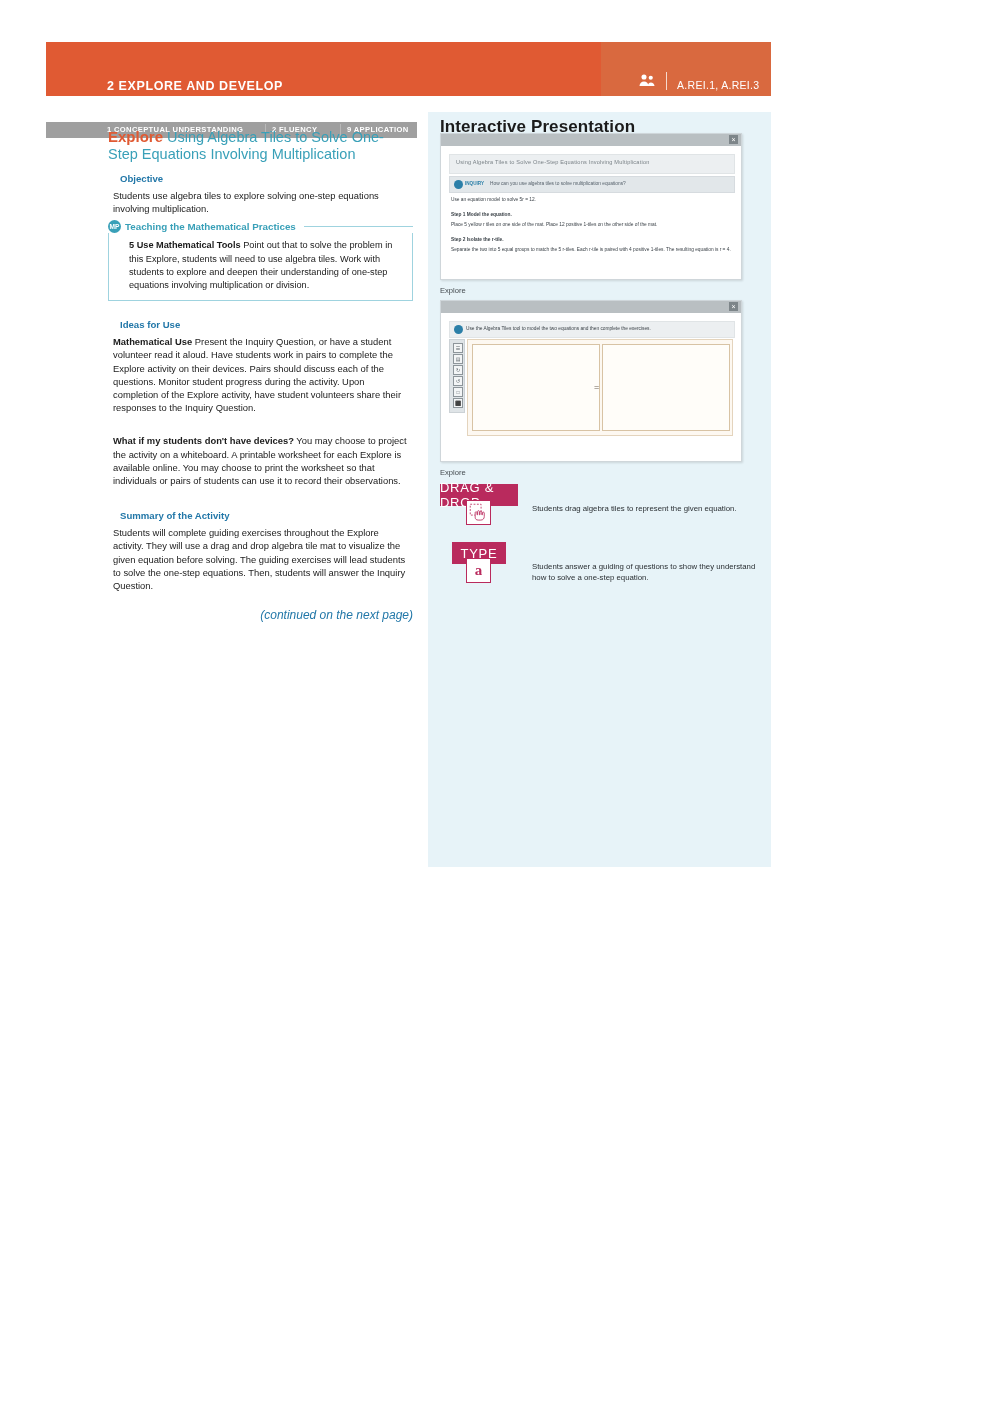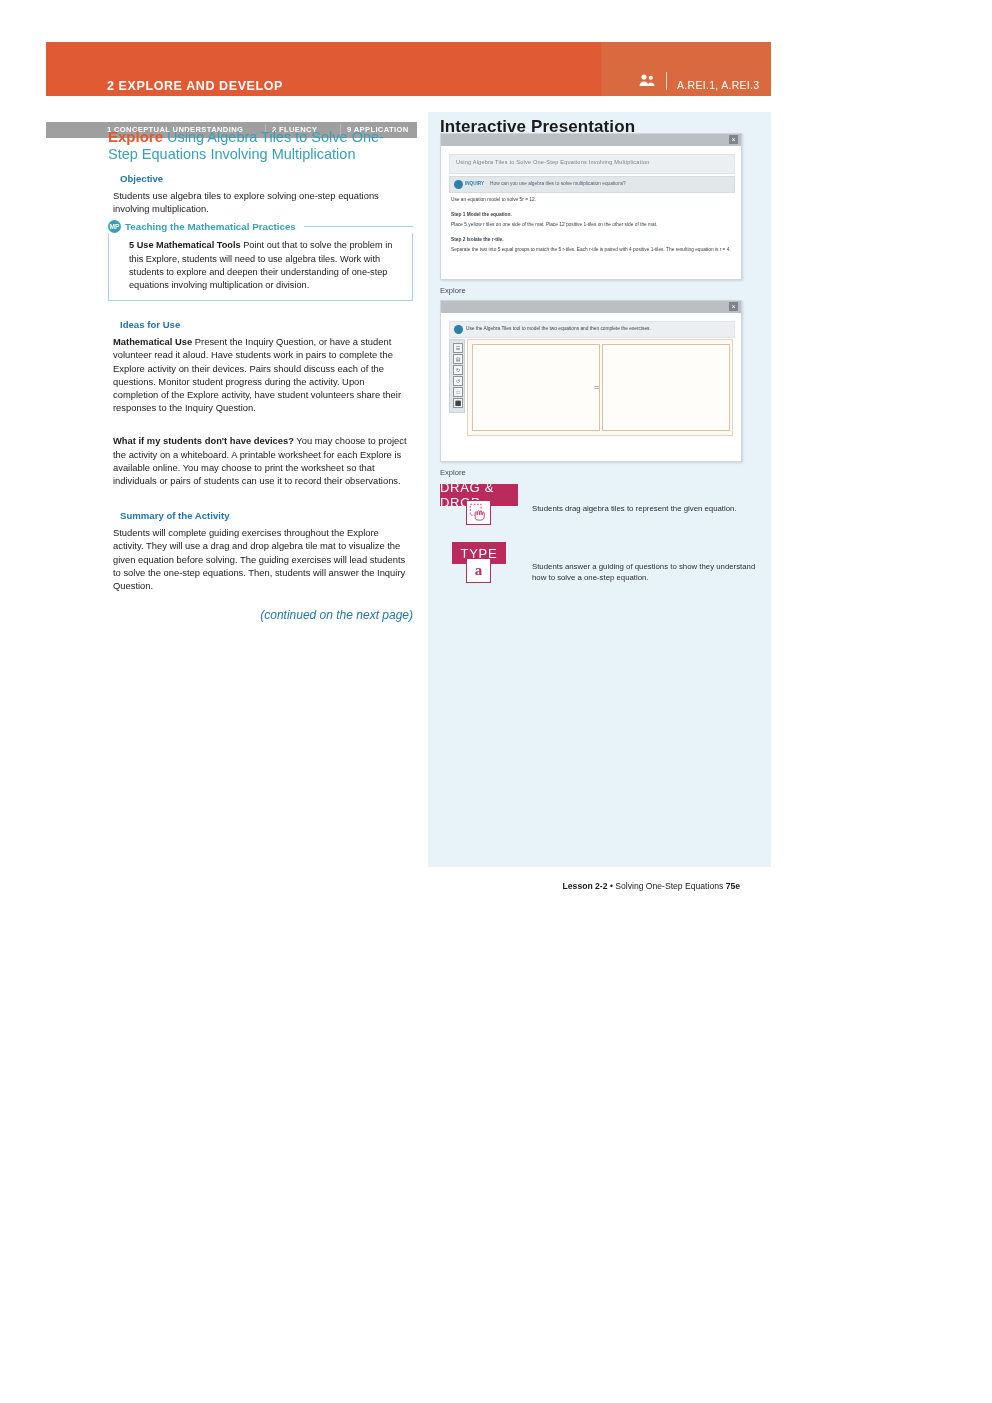--- a/index.html
+++ b/index.html
@@ -520,17 +520,14 @@
     </svg>
   </div>
   <div class="inter-text it-1">Students drag algebra tiles to represent the given equation.</div>
 
   <div class="tagbar tag-type">TYPE</div>
   <div class="icon-box icon-type">
     <span>a</span>
   </div>
   <div class="inter-text it-2">Students answer a guiding of questions to show they understand how to solve a one-step equation.</div>
 
-  <div class="footer">
-    <span class="lesson">Lesson 2-2</span><span> • </span><span>Solving One-Step Equations</span> <b>75e</b>
-  </div>
 
 </div>
 
 </body></html>

